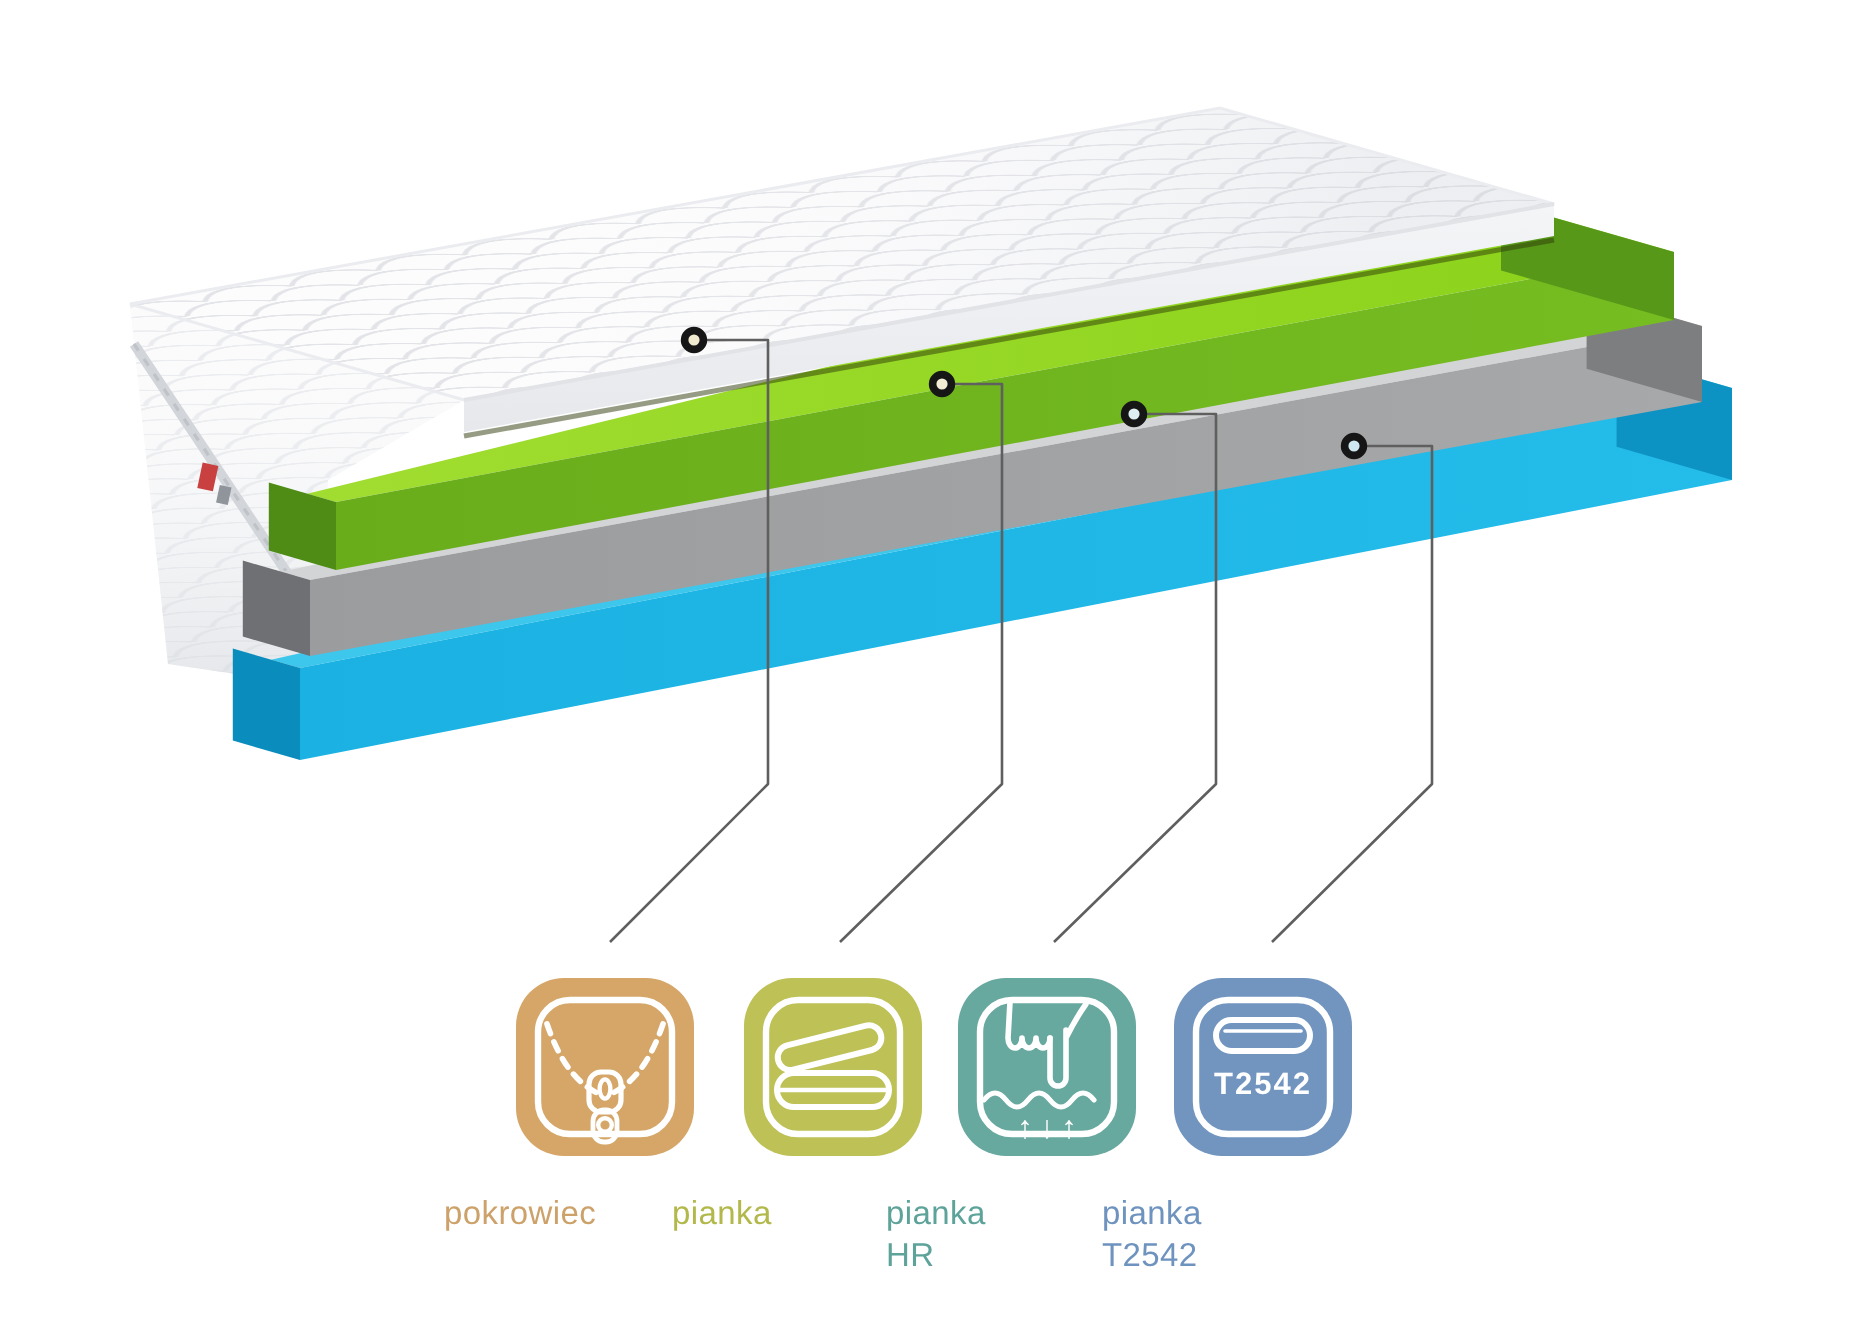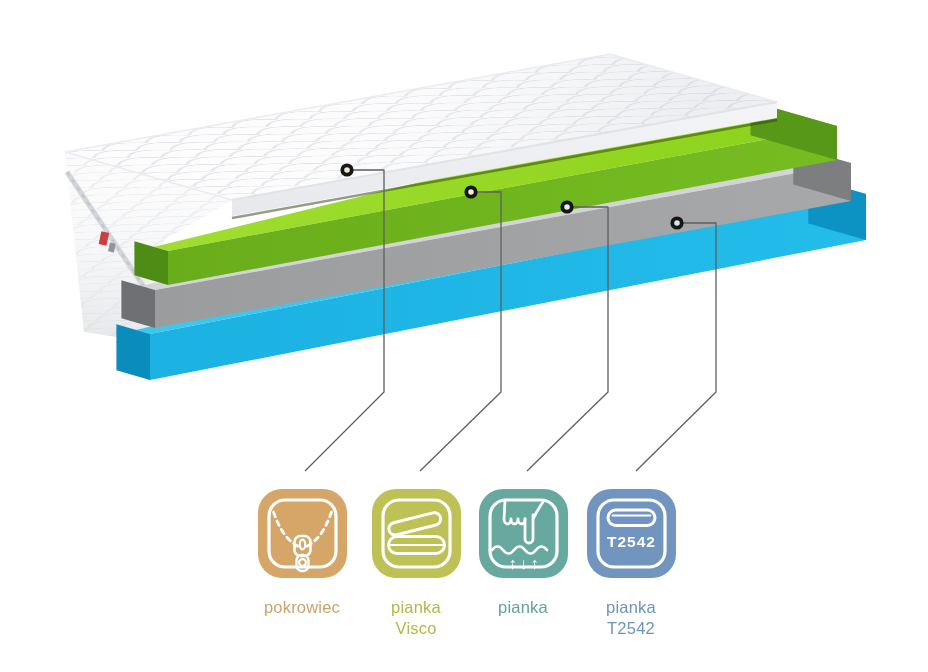--- a/index.html
+++ b/index.html
@@ -1,20 +1,20 @@
 <!DOCTYPE html>
 <html><head>
 <meta charset="utf-8">
 <style>
   html,body{margin:0;padding:0;}
   body{width:928px;height:672px;background:#ffffff;font-family:"Liberation Sans",sans-serif;position:relative;overflow:hidden;}
   .stage{position:absolute;left:0;top:0;width:928px;height:672px;}
   .mattress-svg{position:absolute;left:0;top:0;}
   .legend-icon{position:absolute;top:489px;width:89px;height:89px;}
-  .legend-label{position:absolute;top:597px;width:160px;text-align:center;font-size:16.5px;line-height:21px;letter-spacing:.2px;}
+  .legend-label{position:absolute;top:597px;width:160px;text-align:left;font-size:16.5px;line-height:21px;letter-spacing:.2px;}
   .legend-label div{white-space:nowrap;}
   .c-tan{color:#cda26a;}
   .c-olive{color:#b2b84a;}
   .c-teal{color:#5ea39a;}
   .c-blue{color:#6f93bf;}
   .i1{left:258px;}
   .i2{left:372px;}
   .i3{left:479px;}
   .i4{left:587px;}
   .l1{left:222px;}
@@ -164,23 +164,23 @@
       <path d="M25.5,26.5 H63.5" class="iconline" stroke-width="1.8"></path>
       <text x="44.5" y="58" text-anchor="middle" font-size="15.5" font-weight="bold" letter-spacing="1" fill="#ffffff" font-family="Liberation Sans, sans-serif">T2542</text>
     </svg>
   </div>
 
   <div class="legend-label c-tan l1">
     <div>pokrowiec</div>
   </div>
   <div class="legend-label c-olive l2">
     <div>pianka</div>
-    <div>Visco</div>
   </div>
   <div class="legend-label c-teal l3">
     <div>pianka</div>
+    <div>HR</div>
   </div>
   <div class="legend-label c-blue l4">
     <div>pianka</div>
     <div>T2542</div>
   </div>
 
 </div>
 
 </body></html>

